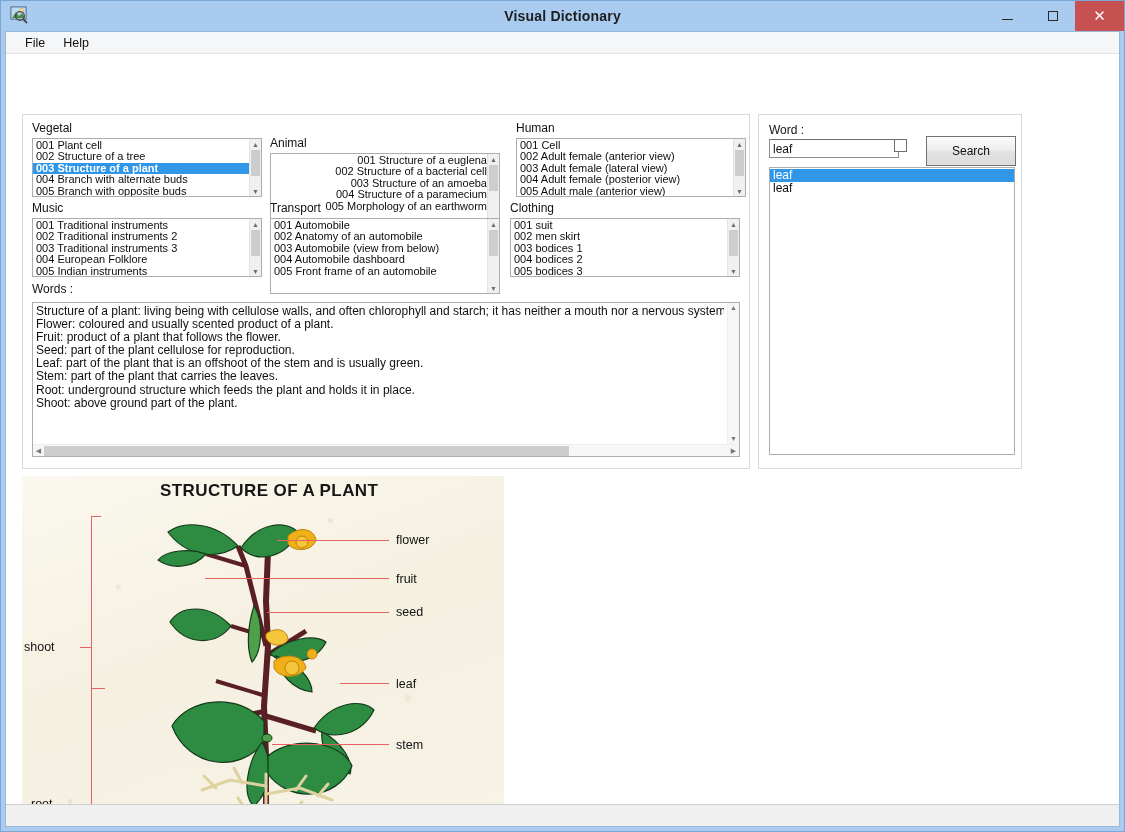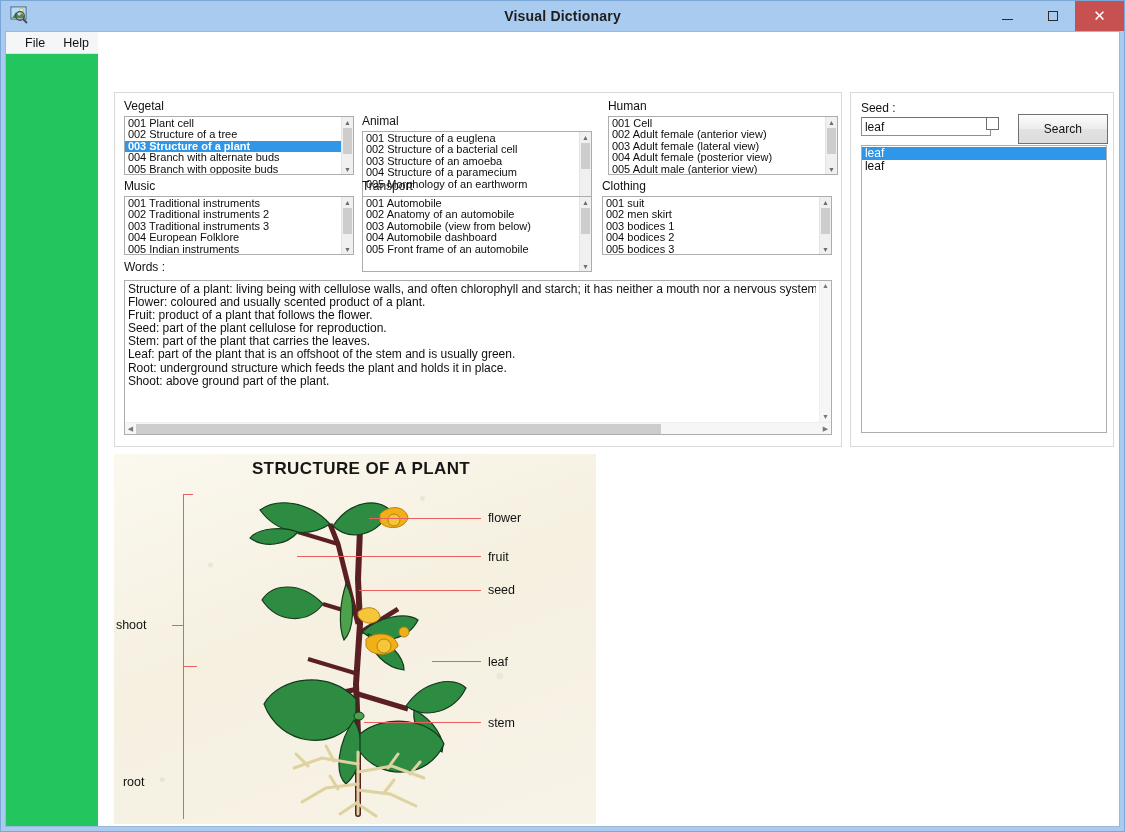--- a/index.html
+++ b/index.html
@@ -49,23 +49,23 @@
   .winbtn.close {
     width: 49px; background: #c75050; color: #ffffff; font-size: 15px;
   }
   .glyph-min { display:block; width:11px; height:1px; background:#2a2a2a; margin-top:7px;}
   .glyph-max { display:block; width:10px; height:10px; border:1px solid #2a2a2a;}
 
   
   #client {
     flex: 1;
     margin: 0 4px 4px 4px;
-    background: #22c55e;
+    background: #f97316;
     border: 1px solid #9ab8d8;
-    display: flex; flex-direction: row;
+    display: flex; flex-direction: column;
     position: relative;
   }
 
   
   #menubar {
     height: 22px; min-height: 22px;
     background: #f5f6f7;
     border-bottom: 1px solid #e2e3e4;
     display: flex; align-items: center;
     padding-left: 10px;
@@ -314,21 +314,21 @@
           <div class="vscroll">
             <div class="arrow">▲</div>
             <div class="thumb"></div>
             <div class="arrow">▼</div>
           </div>
         </div>
       </div>
 
       <div class="lgroup" style="left:264px; top:82px; width:230px;">
         <span class="lgroup-label">Animal</span>
-        <div class="listbox" style="height:75px;">
+        <div class="listbox" style="height:75px;text-align:right;">
           <div class="list-items">
             <div class="li">001 Structure of a euglena</div>
             <div class="li">002 Structure of a bacterial cell</div>
             <div class="li">003 Structure of an amoeba</div>
             <div class="li">004 Structure of a paramecium</div>
             <div class="li">005 Morphology of an earthworm</div>
           </div>
           <div class="vscroll">
             <div class="arrow">▲</div>
             <div class="thumb"></div>
@@ -410,39 +410,39 @@
       </div>
 
       <div id="words-label">Words :</div>
       <div id="words-box">
         <div id="words-inner">
           <div id="words-text">
             <div class="wline">Structure of a plant: living being with cellulose walls, and often chlorophyll and starch; it has neither a mouth nor a nervous system; its mobility a</div>
             <div class="wline">Flower: coloured and usually scented product of a plant.</div>
             <div class="wline">Fruit: product of a plant that follows the flower.</div>
             <div class="wline">Seed: part of the plant cellulose for reproduction.</div>
+            <div class="wline">Leaf: part of the plant that is an offshoot of the stem and is usually green.</div>
             <div class="wline">Stem: part of the plant that carries the leaves.</div>
-            <div class="wline">Leaf: part of the plant that is an offshoot of the stem and is usually green.</div>
             <div class="wline">Root: underground structure which feeds the plant and holds it in place.</div>
             <div class="wline">Shoot: above ground part of the plant.</div>
           </div>
           <div id="words-vscroll">
             <div class="arrow">▲</div>
             <div class="arrow">▼</div>
           </div>
         </div>
         <div id="words-hscroll">
           <div class="arrow">◀</div>
           <div id="words-hthumb"></div>
           <div class="arrow" style="position:absolute;right:0;">▶</div>
         </div>
       </div>
 
       <div class="panel" id="right-panel">
-        <div id="word-label">Seed :</div>
+        <div id="word-label">Word :</div>
         <input id="word-input" type="text" value="leaf" style="">
         <div id="word-check"></div>
         <button id="search-btn">Search</button>
         <div id="results-box">
           <div class="ri selected">leaf</div>
           <div class="ri">leaf</div>
         </div>
       </div>
 
       <div id="image-panel">

